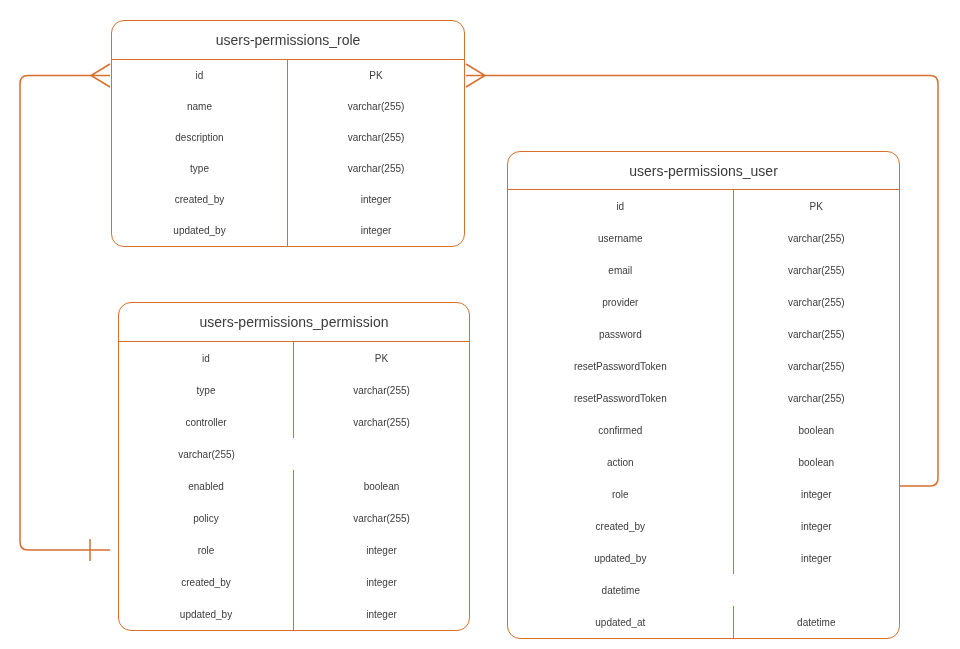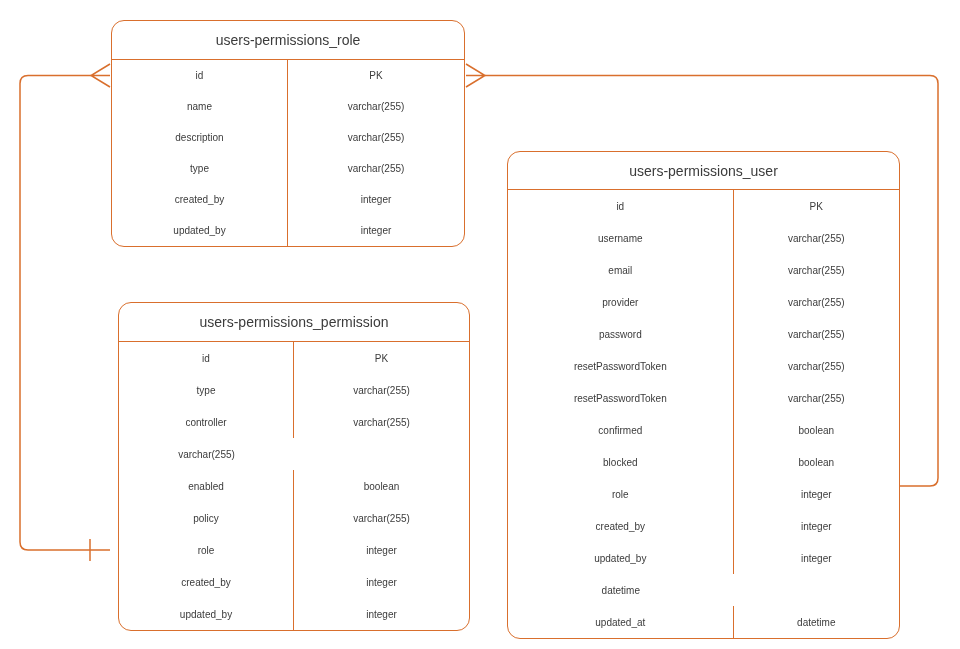--- a/index.html
+++ b/index.html
@@ -184,21 +184,21 @@
         </div>
         <div class="row">
           <div class="cell name">resetPasswordToken</div>
           <div class="cell type">varchar(255)</div>
         </div>
         <div class="row">
           <div class="cell name">confirmed</div>
           <div class="cell type">boolean</div>
         </div>
         <div class="row">
-          <div class="cell name">blocked</div>
+          <div class="cell name">action</div>
           <div class="cell type">boolean</div>
         </div>
         <div class="row">
           <div class="cell name">role</div>
           <div class="cell type">integer</div>
         </div>
         <div class="row">
           <div class="cell name">created_by</div>
           <div class="cell type">integer</div>
         </div>

